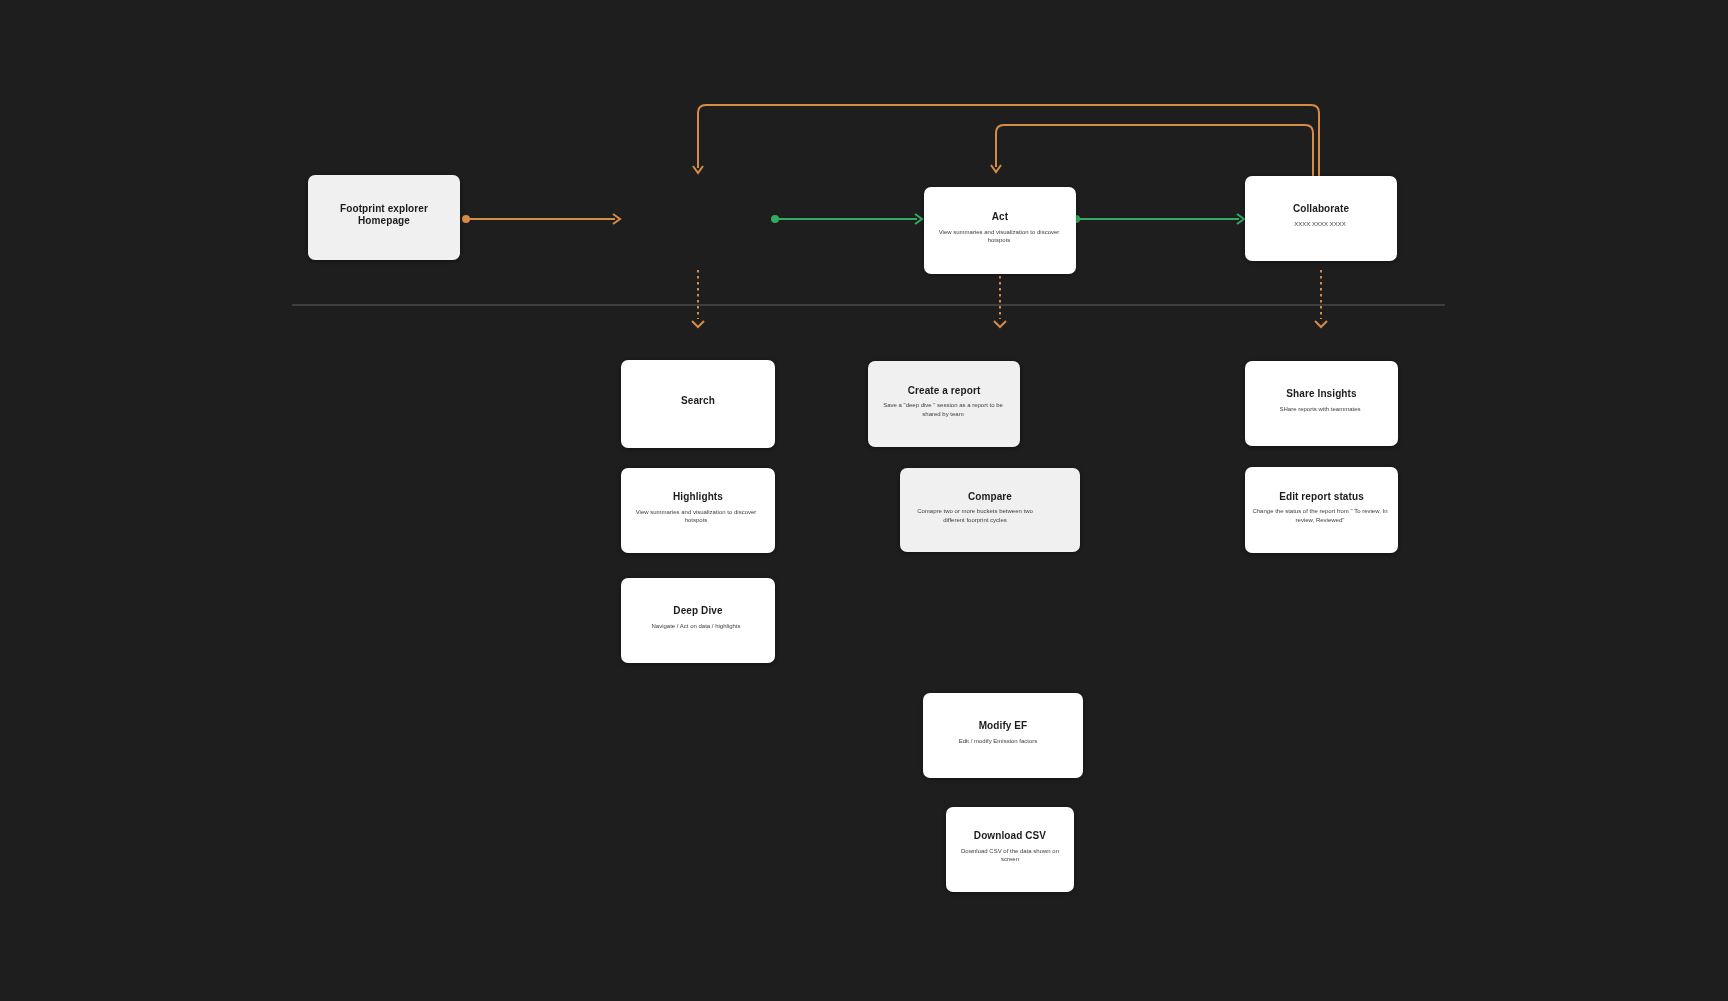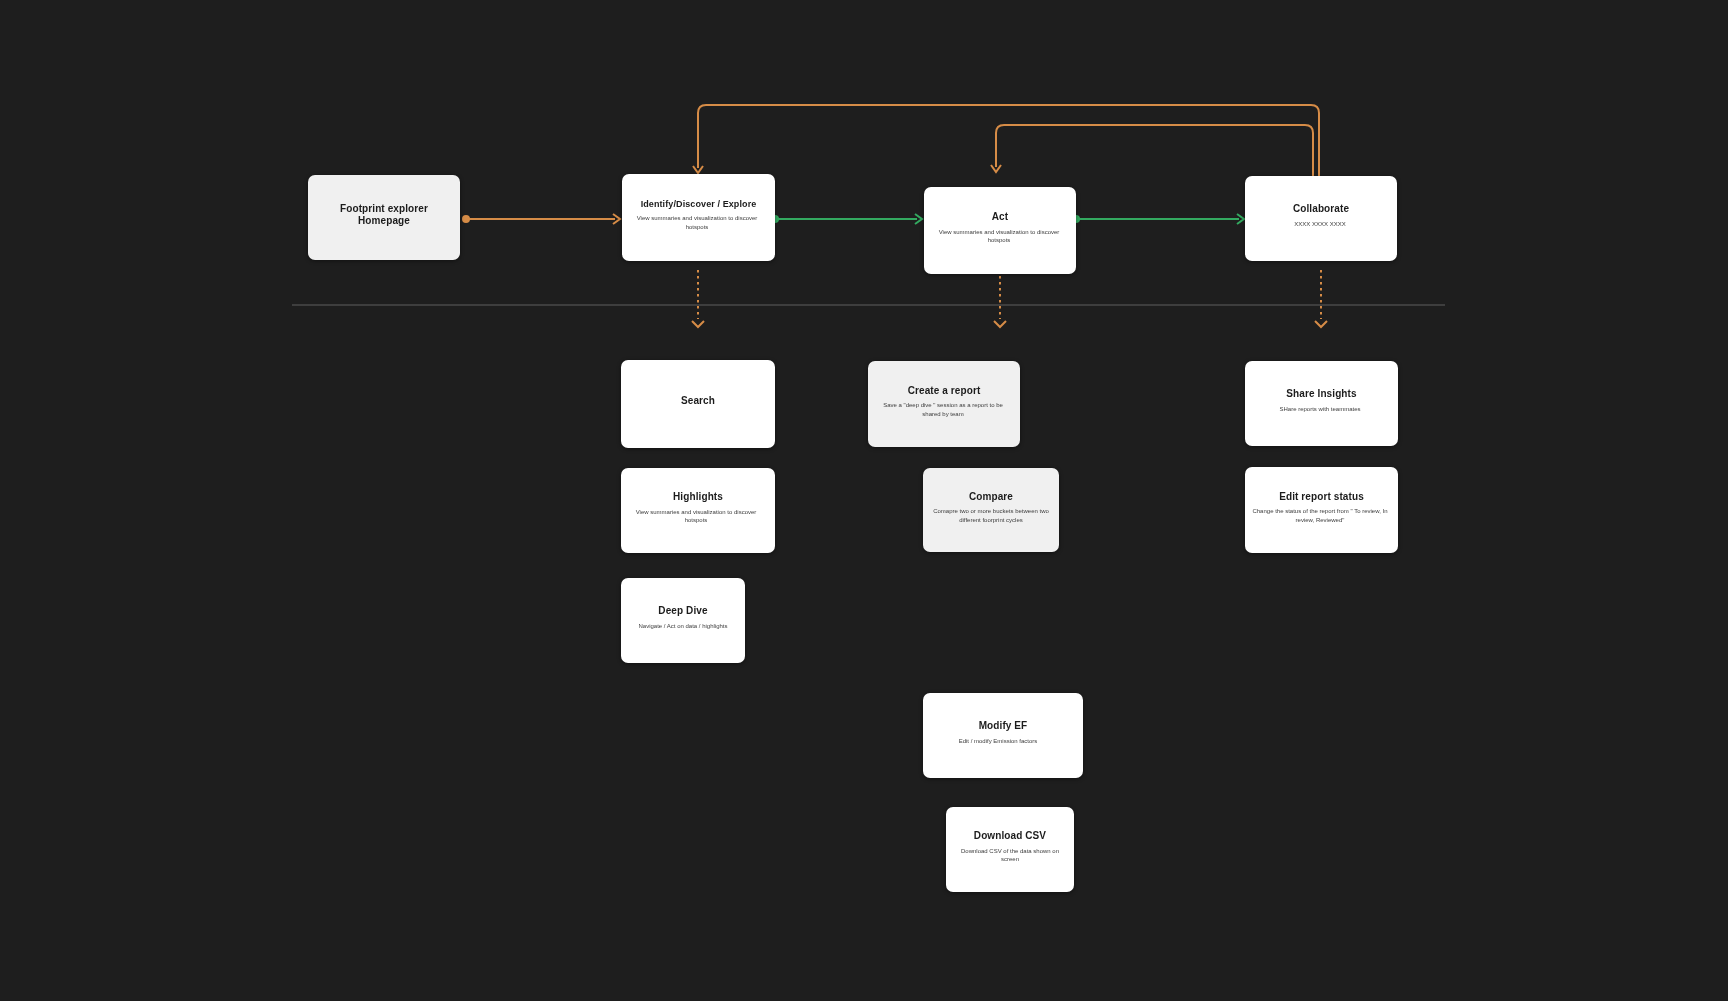--- a/index.html
+++ b/index.html
@@ -92,55 +92,51 @@
     <g>
       <path class="stroke-orange w2 dashed" d="M1321,270 L1321,319"></path>
       <path class="stroke-orange w2" d="M1315,321 L1321,327 L1327,321"></path>
     </g>
   </svg>
 
   <div class="node gray" style="left:308px;top:175px;width:152px;height:85px">
     <div class="title">Footprint explorer Homepage</div>
   </div>
 
-  <div class="node" style="left:622px;top:174px;width:153px;height:87px">
-    <div class="title nowrap">Identify/Discover / Explore</div>
-    <div class="subtitle">View summaries and visualization to discover hotspots</div>
-  </div>
 
   <div class="node" style="left:924px;top:187px;width:152px;height:87px">
     <div class="title">Act</div>
     <div class="subtitle">View summaries and visualization to discover hotspots</div>
   </div>
 
   <div class="node" style="left:1245px;top:176px;width:152px;height:85px">
     <div class="title">Collaborate</div>
     <div class="subtitle">XXXX XXXX XXXX</div>
   </div>
 
   <div class="node" style="left:621px;top:468px;width:154px;height:85px">
     <div class="title">Highlights</div>
     <div class="subtitle">View summaries and visualization to discover hotspots</div>
   </div>
 
   <div class="node" style="left:621px;top:360px;width:154px;height:88px">
     <div class="title">Search</div>
   </div>
 
-  <div class="node" style="left:621px;top:578px;width:124px;height:85px">
+  <div class="node" style="left:621px;top:578px;width:154px;height:85px">
     <div class="title">Deep Dive</div>
     <div class="subtitle">Navigate / Act on data / highlights</div>
   </div>
 
   <div class="node gray" style="left:868px;top:361px;width:152px;height:86px">
     <div class="title">Create a report</div>
     <div class="subtitle">Save a "deep dive " session as a report to be shared by team</div>
   </div>
 
-  <div class="node gray" style="left:923px;top:468px;width:136px;height:84px">
+  <div class="node gray" style="left:900px;top:468px;width:180px;height:84px">
     <div class="title">Compare</div>
     <div class="subtitle">Comapre two or more buckets between two different foorprint cycles</div>
   </div>
 
 
   <div class="node" style="left:923px;top:693px;width:160px;height:85px">
     <div class="title">Modify EF</div>
     <div class="subtitle">Edit / modify Emission factors</div>
   </div>
 

